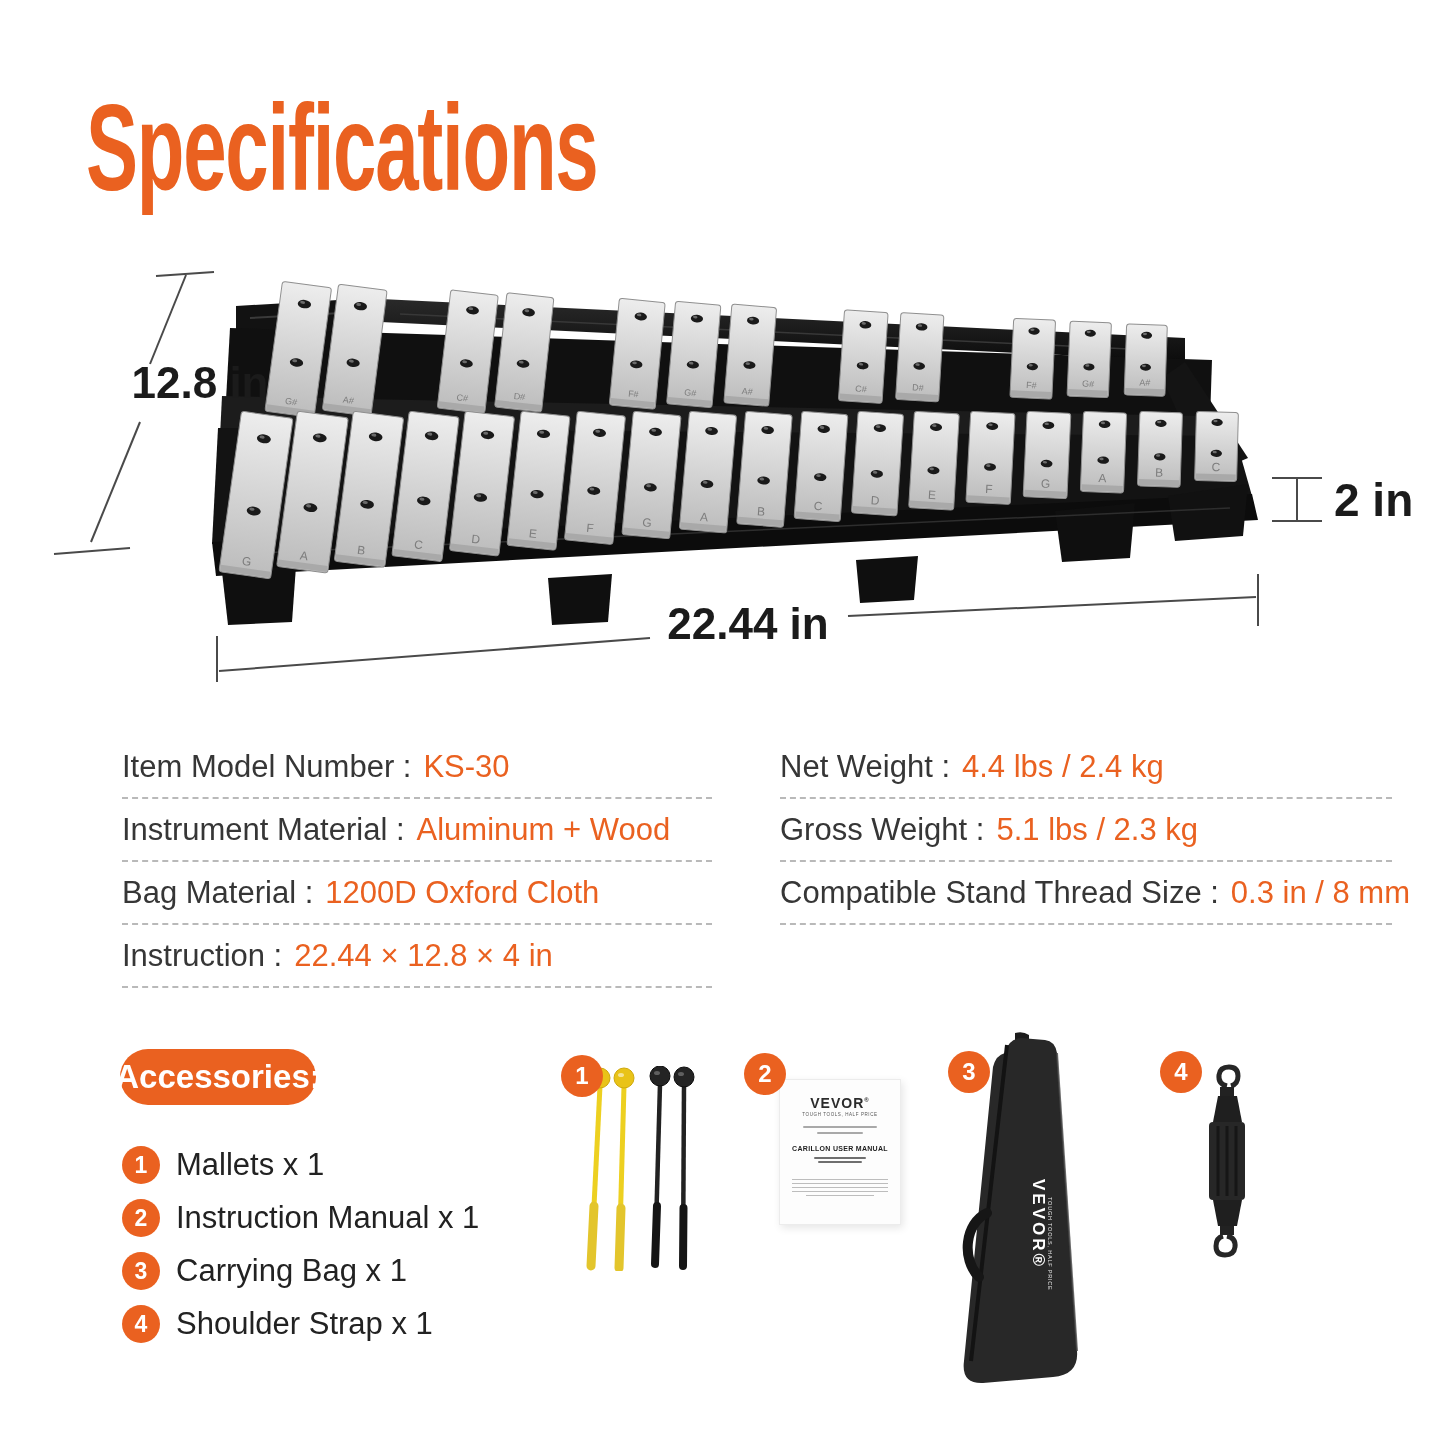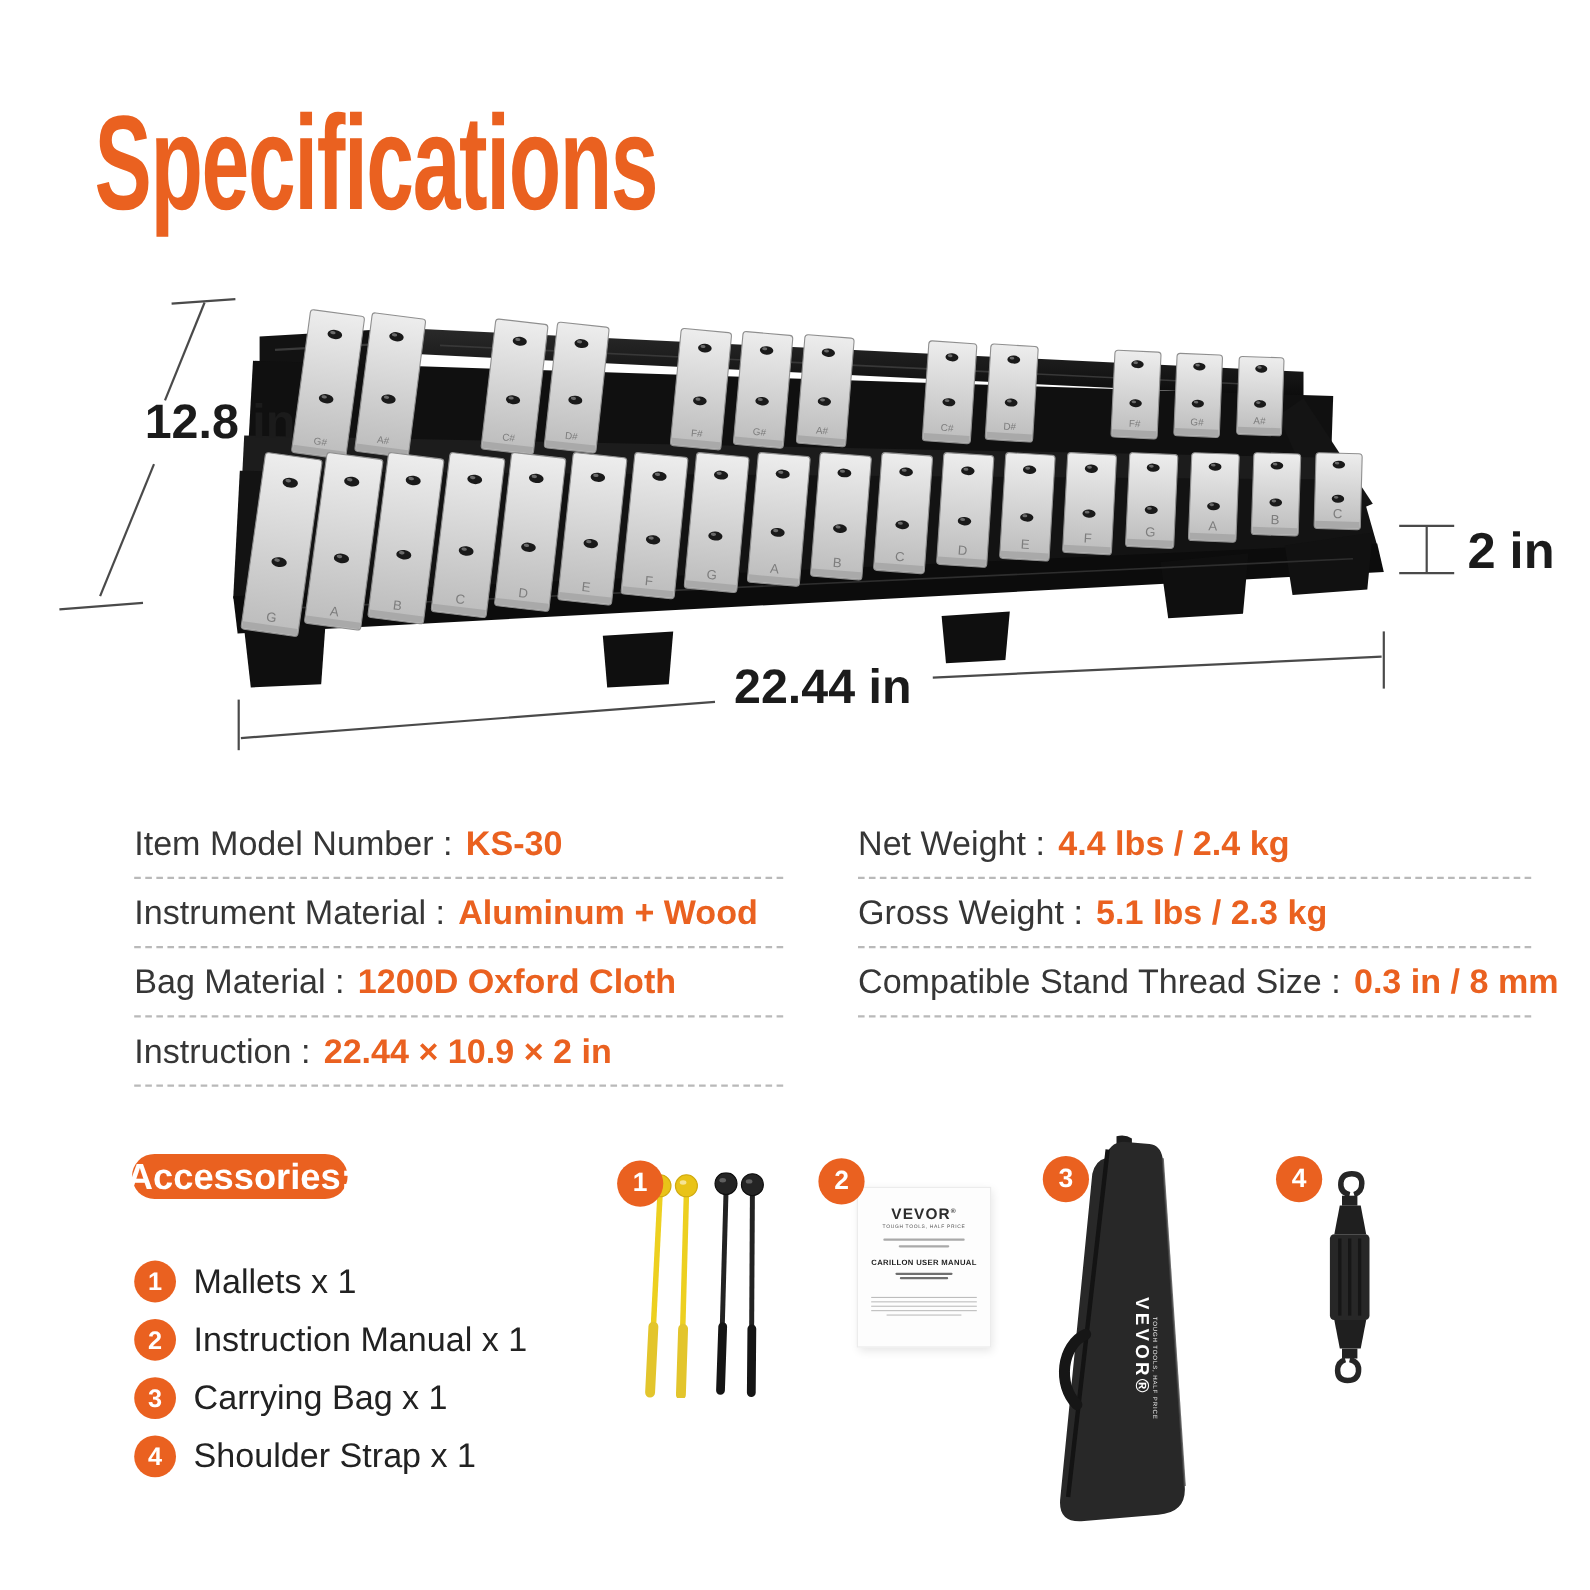--- a/index.html
+++ b/index.html
@@ -21,25 +21,25 @@
 
   
   .spec-col{ position:absolute; top:710px; }
   .spec-left{ left:122px; width:590px; }
   .spec-right{ left:780px; width:612px; }
   .spec-row{
     height:63px; display:flex; align-items:center;
     border-bottom:2px dashed #b9b9b9; font-size:31px; white-space:nowrap;
   }
   .spec-label{ color:#363636; }
-  .spec-value{ color:var(--accent); font-weight:bold; margin-left:12px; }
+  .spec-value{ color:var(--accent); font-weight:normal; margin-left:12px; }
 
   
   .acc-pill{
-    position:absolute; left:120px; top:1023px; width:196px; height:41px;
+    position:absolute; left:120px; top:1023px; width:196px; height:56px;
     background:var(--accent); border-radius:28px; color:#fff;
     font-size:33px; font-weight:bold; display:flex; align-items:center; justify-content:center;
   }
   .acc-list{ position:absolute; left:122px; top:1120px; list-style:none; }
   .acc-item{ display:flex; align-items:center; margin-bottom:15px; height:38px; }
   .num-circle{
     width:38px; height:38px; border-radius:50%; background:var(--accent);
     color:#fff; font-size:23px; font-weight:bold;
     display:flex; align-items:center; justify-content:center; flex:0 0 38px;
   }
@@ -420,21 +420,21 @@
     <div class="spec-row">
       <span class="spec-label">Instrument Material :</span>
       <span class="spec-value">Aluminum + Wood</span>
     </div>
     <div class="spec-row">
       <span class="spec-label">Bag Material :</span>
       <span class="spec-value">1200D Oxford Cloth</span>
     </div>
     <div class="spec-row">
       <span class="spec-label">Instruction :</span>
-      <span class="spec-value">22.44 × 10.9 × 2 in</span>
+      <span class="spec-value">22.44 × 12.8 × 4 in</span>
     </div>
   </div>
 
   <div class="spec-col spec-right">
     <div class="spec-row">
       <span class="spec-label">Net Weight :</span>
       <span class="spec-value">4.4 lbs / 2.4 kg</span>
     </div>
     <div class="spec-row">
       <span class="spec-label">Gross Weight :</span>

